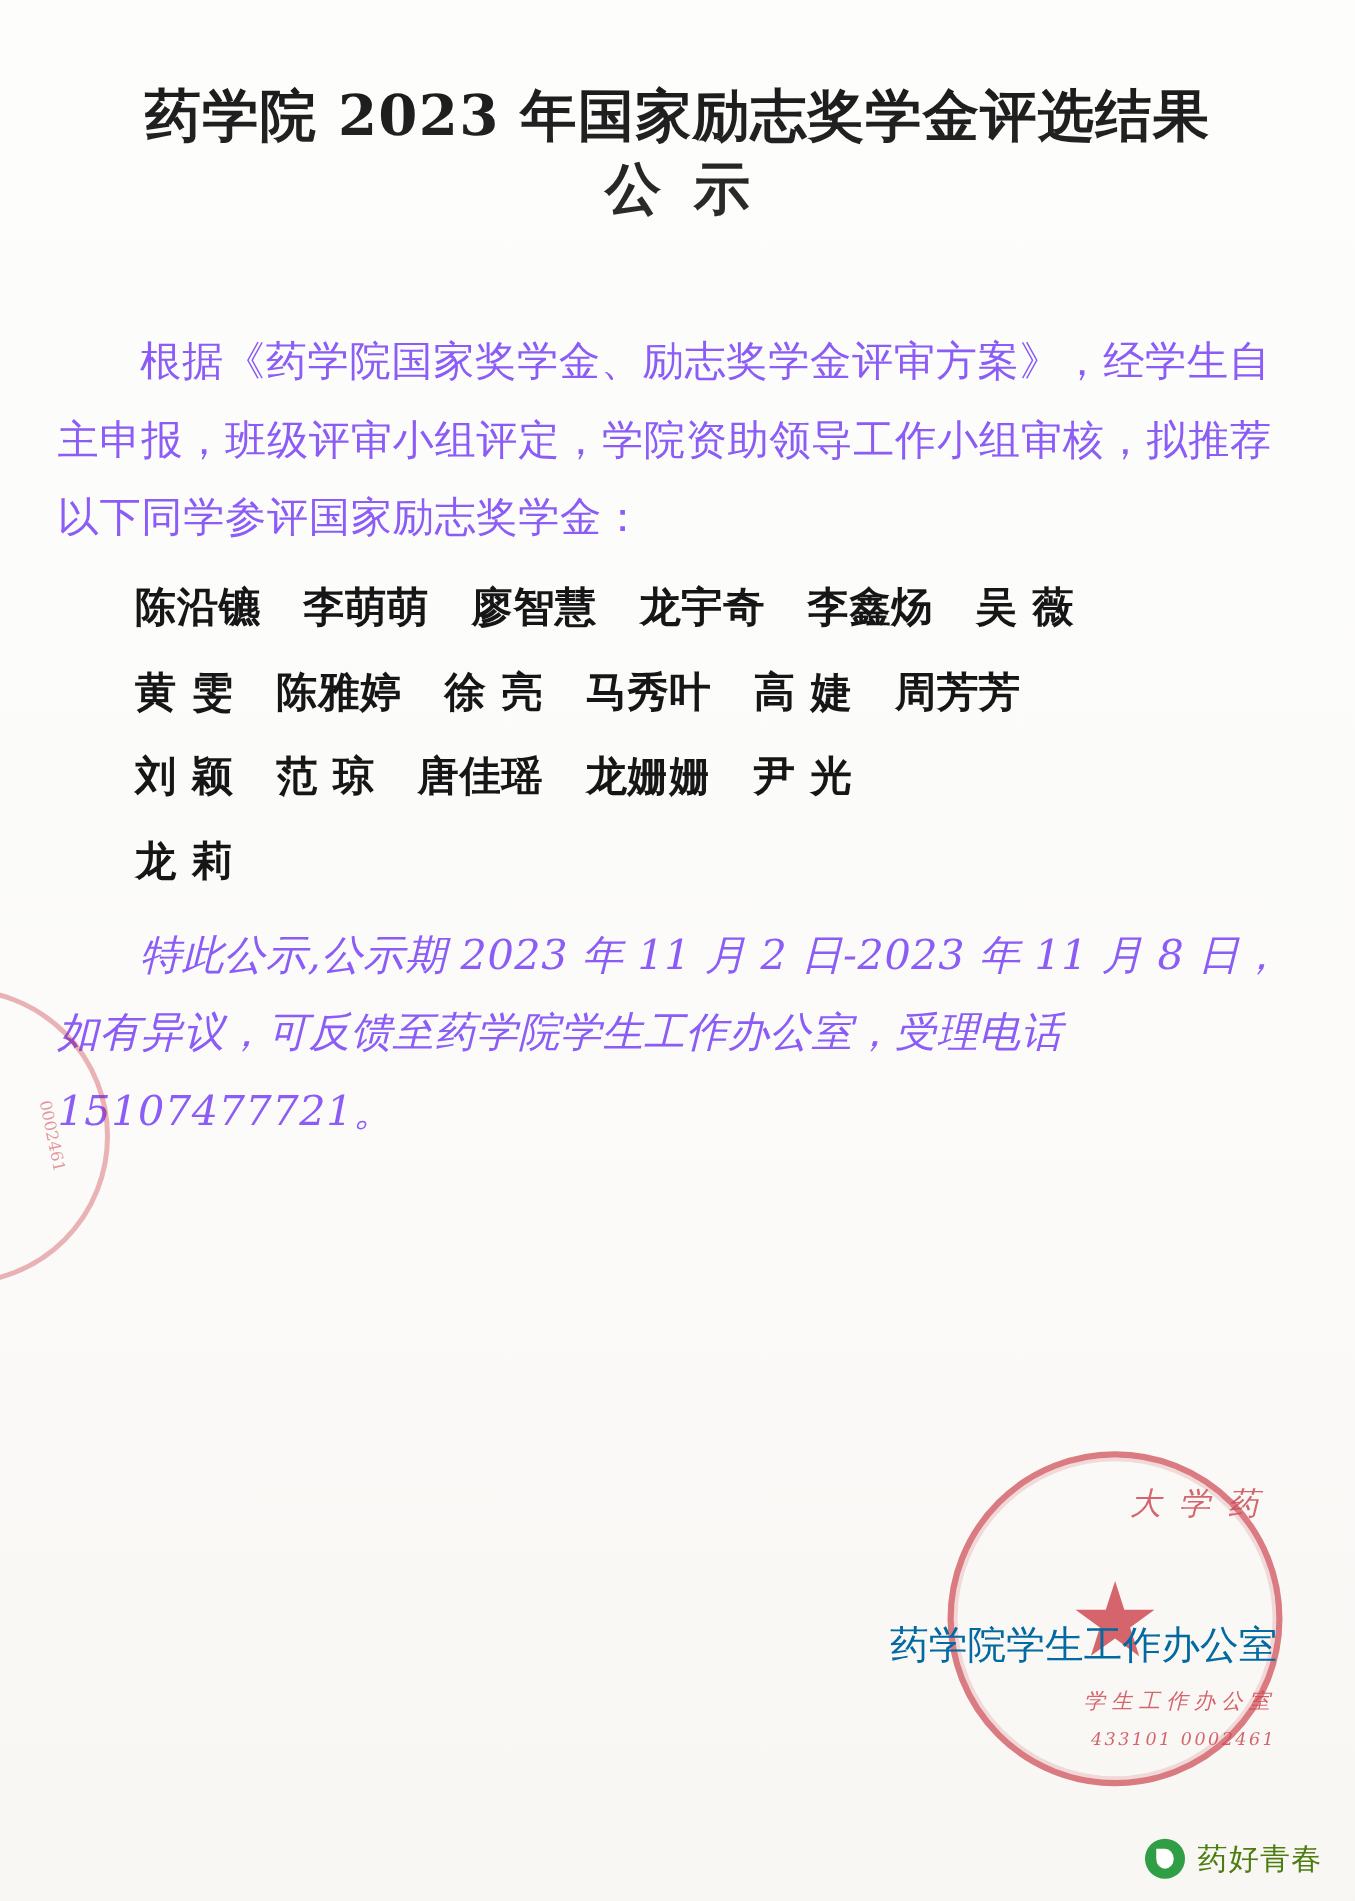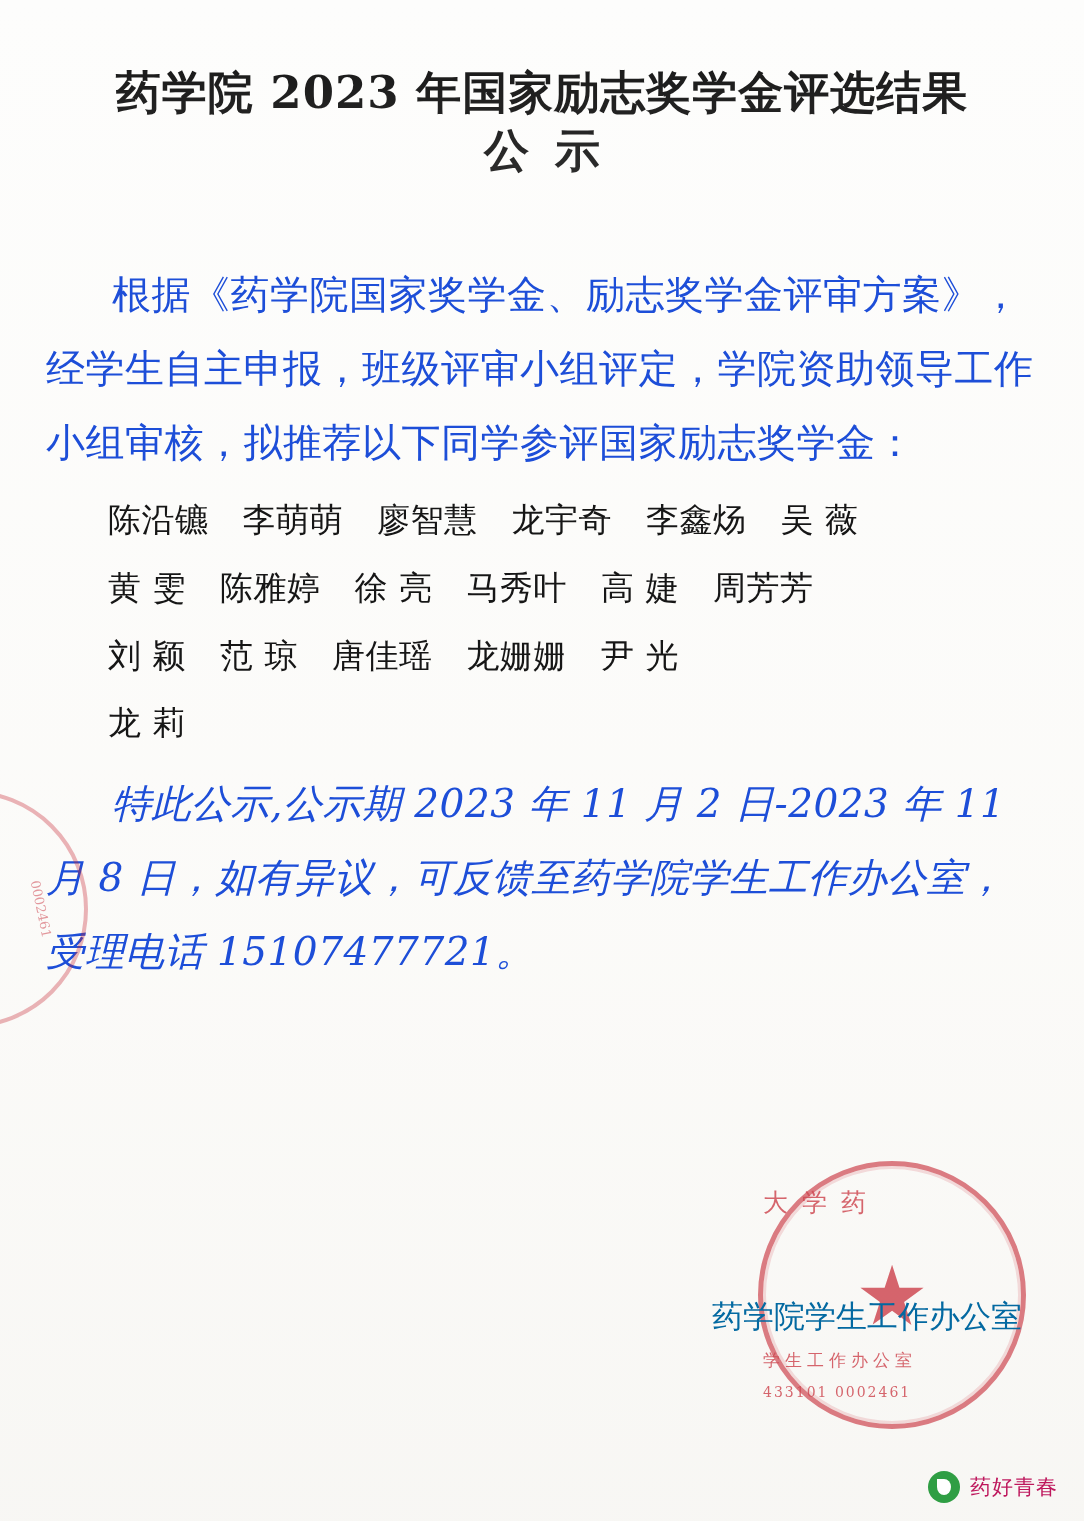--- a/index.html
+++ b/index.html
@@ -47,30 +47,31 @@
   }
 
   .body-block {
     position: absolute;
     left: 46px;
     right: 40px;
     top: 258px;
   }
 
   .para {
-    font-size: 39px;
+    font-size: 33px;
     line-height: 1.9;
     letter-spacing: 0.5px;
     text-indent: 66px;
     margin: 0 0 6px 0;
-    color: #1d4ed8;
+    color: #8b5cf6;
   }
 
   .names {
     margin: 6px 0 4px 0;
+    font-weight: bold;
   }
   .name-row {
     display: flex;
     font-size: 33px;
     line-height: 2.05;
     letter-spacing: 0.5px;
     padding-left: 62px;
     color: #161616;
   }
   .name {
@@ -121,23 +122,24 @@
     color: rgba(197, 36, 48, 0.85);
     font-size: 72px;
     line-height: 1;
   }
   .seal .arc-top,
   .seal .arc-bottom,
   .seal .seal-code {
     position: absolute;
     left: 0;
     right: 0;
-    text-align: left;
+    text-align: right;
     color: rgba(197, 36, 48, 0.85);
     font-family: "DejaVu Serif", "Liberation Serif", serif;
+    font-style: italic;
   }
   .seal .arc-top {
     top: 20px;
     font-size: 25px;
     letter-spacing: 14px;
   }
   .seal .arc-bottom {
     bottom: 52px;
     font-size: 17px;
     letter-spacing: 5px;
@@ -193,22 +195,22 @@
     content: "";
     position: absolute;
     left: 9px;
     top: 8px;
     width: 14px;
     height: 16px;
     border-radius: 0 50% 50% 50%;
     background: #ffffff;
   }
   .watermark .wm-text {
-    font-size: 21px;
-    color: #be185d;
+    font-size: 24px;
+    color: #4d7c0f;
     letter-spacing: 1px;
     font-family: Liberation Sans, sans-serif;
   }
 </style>
 </head>
 <body>
 
 <div class="page">
 
   <div class="paper-tint"></div>

